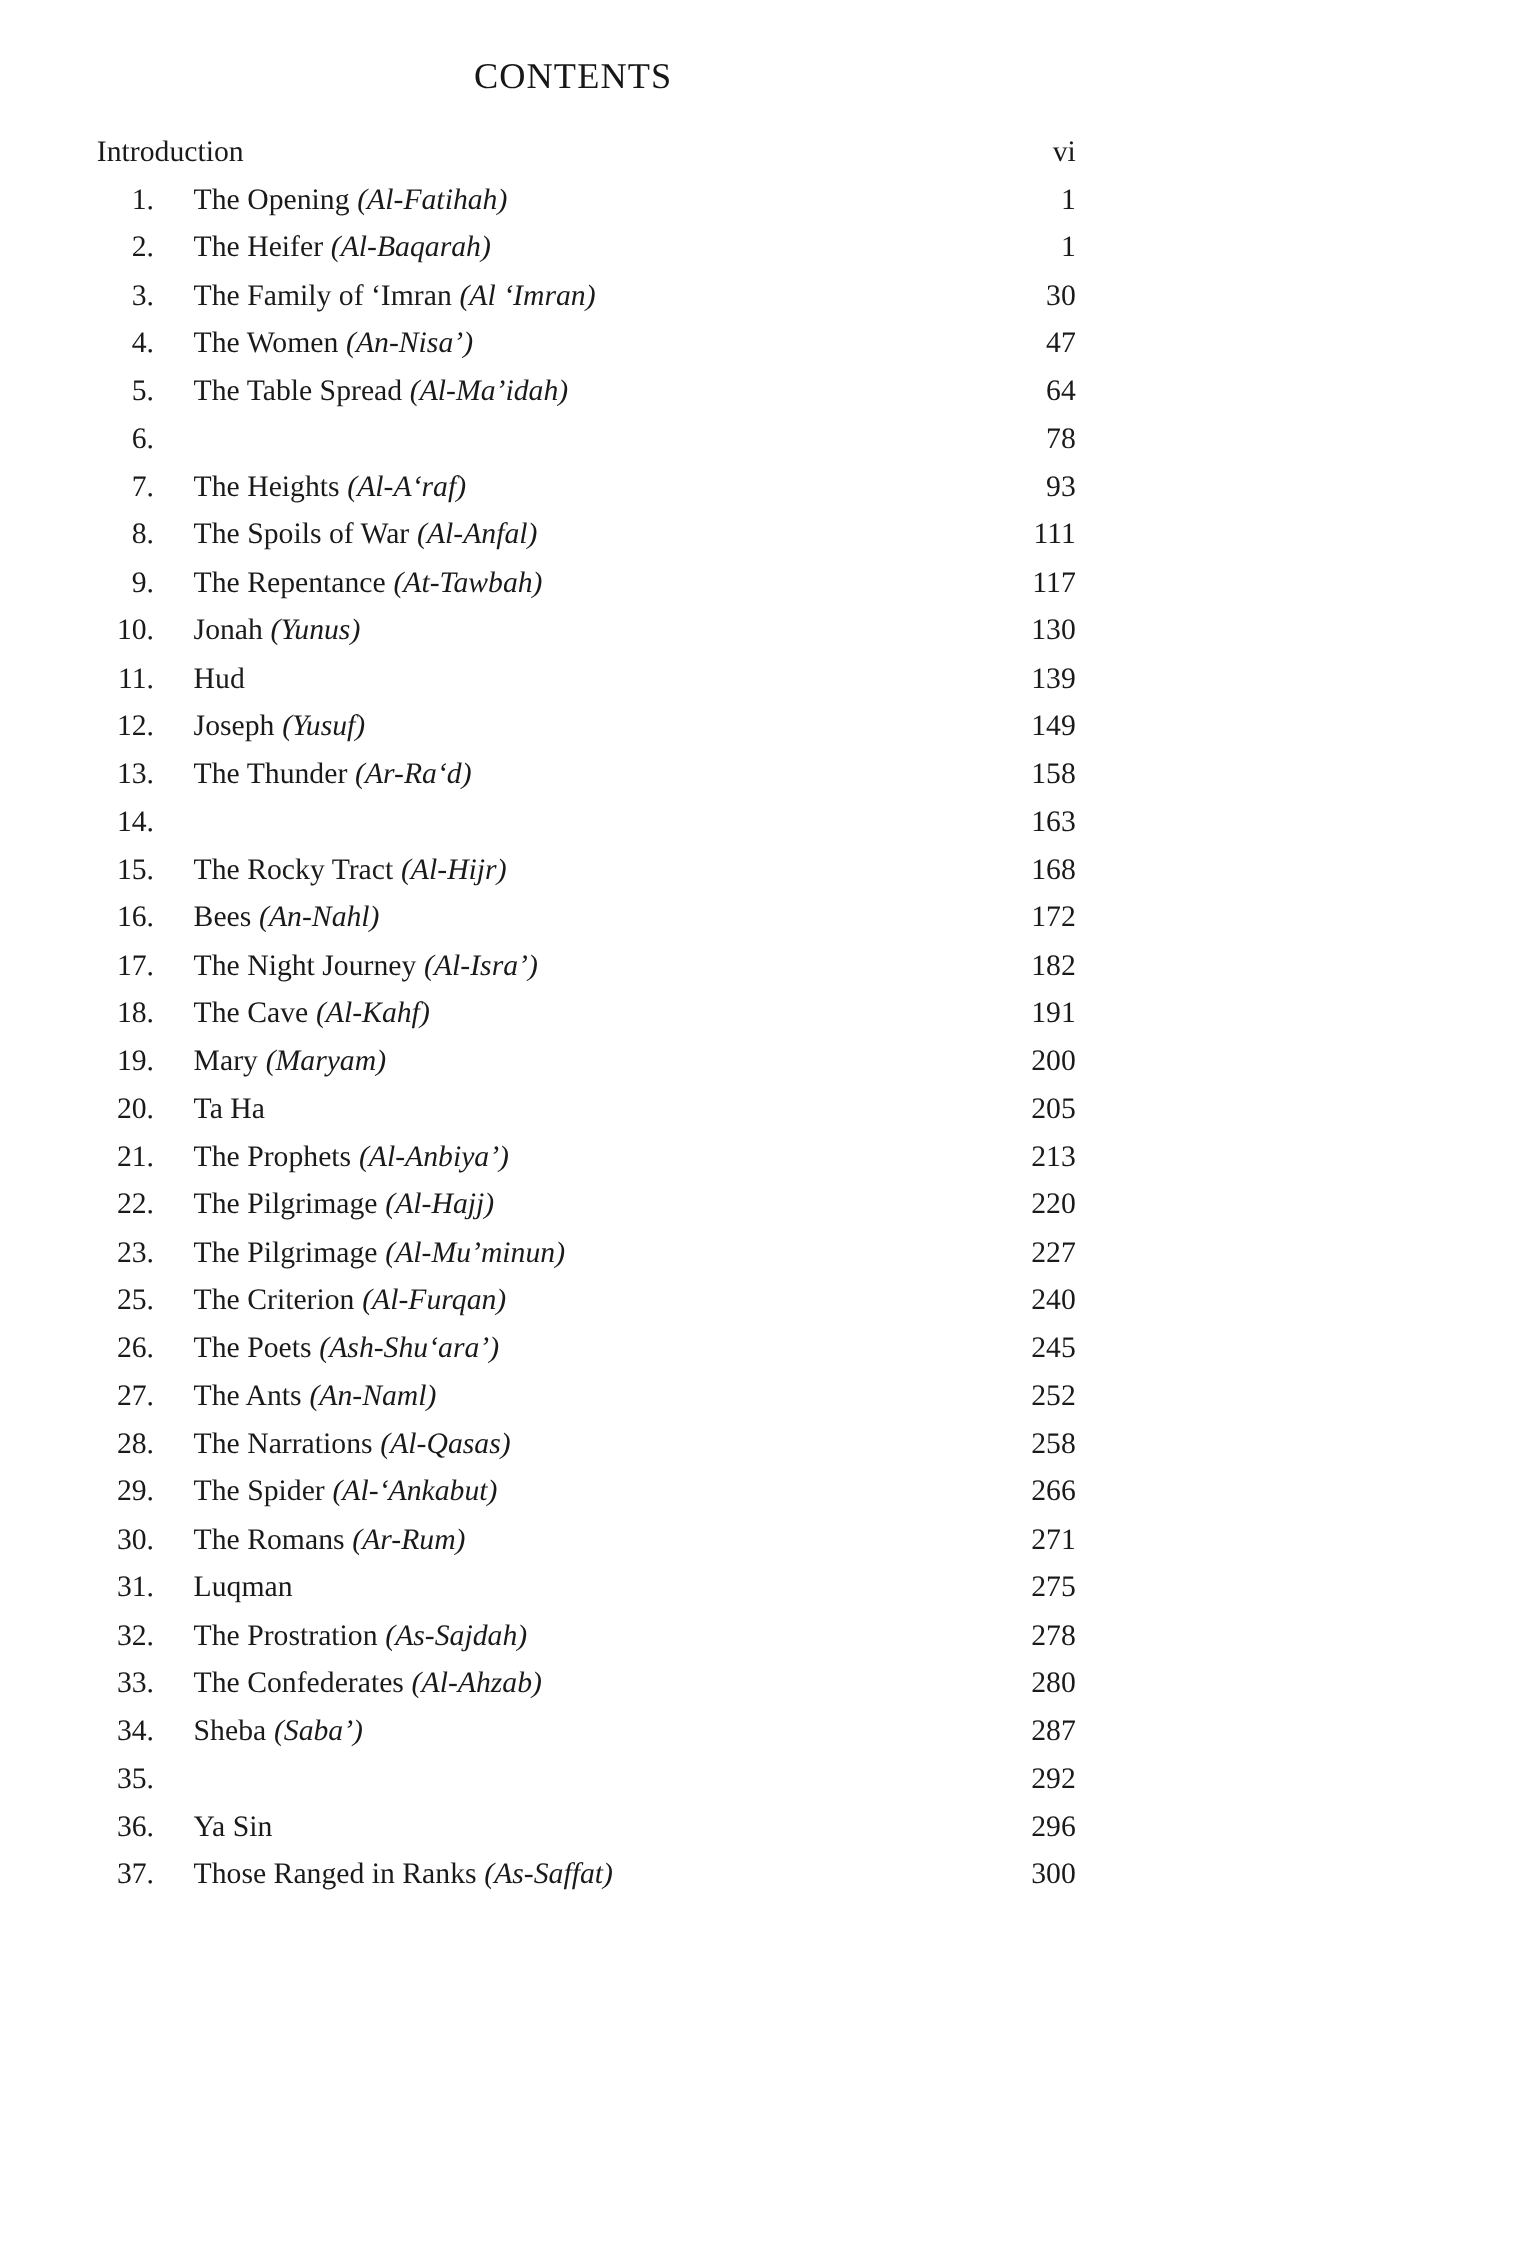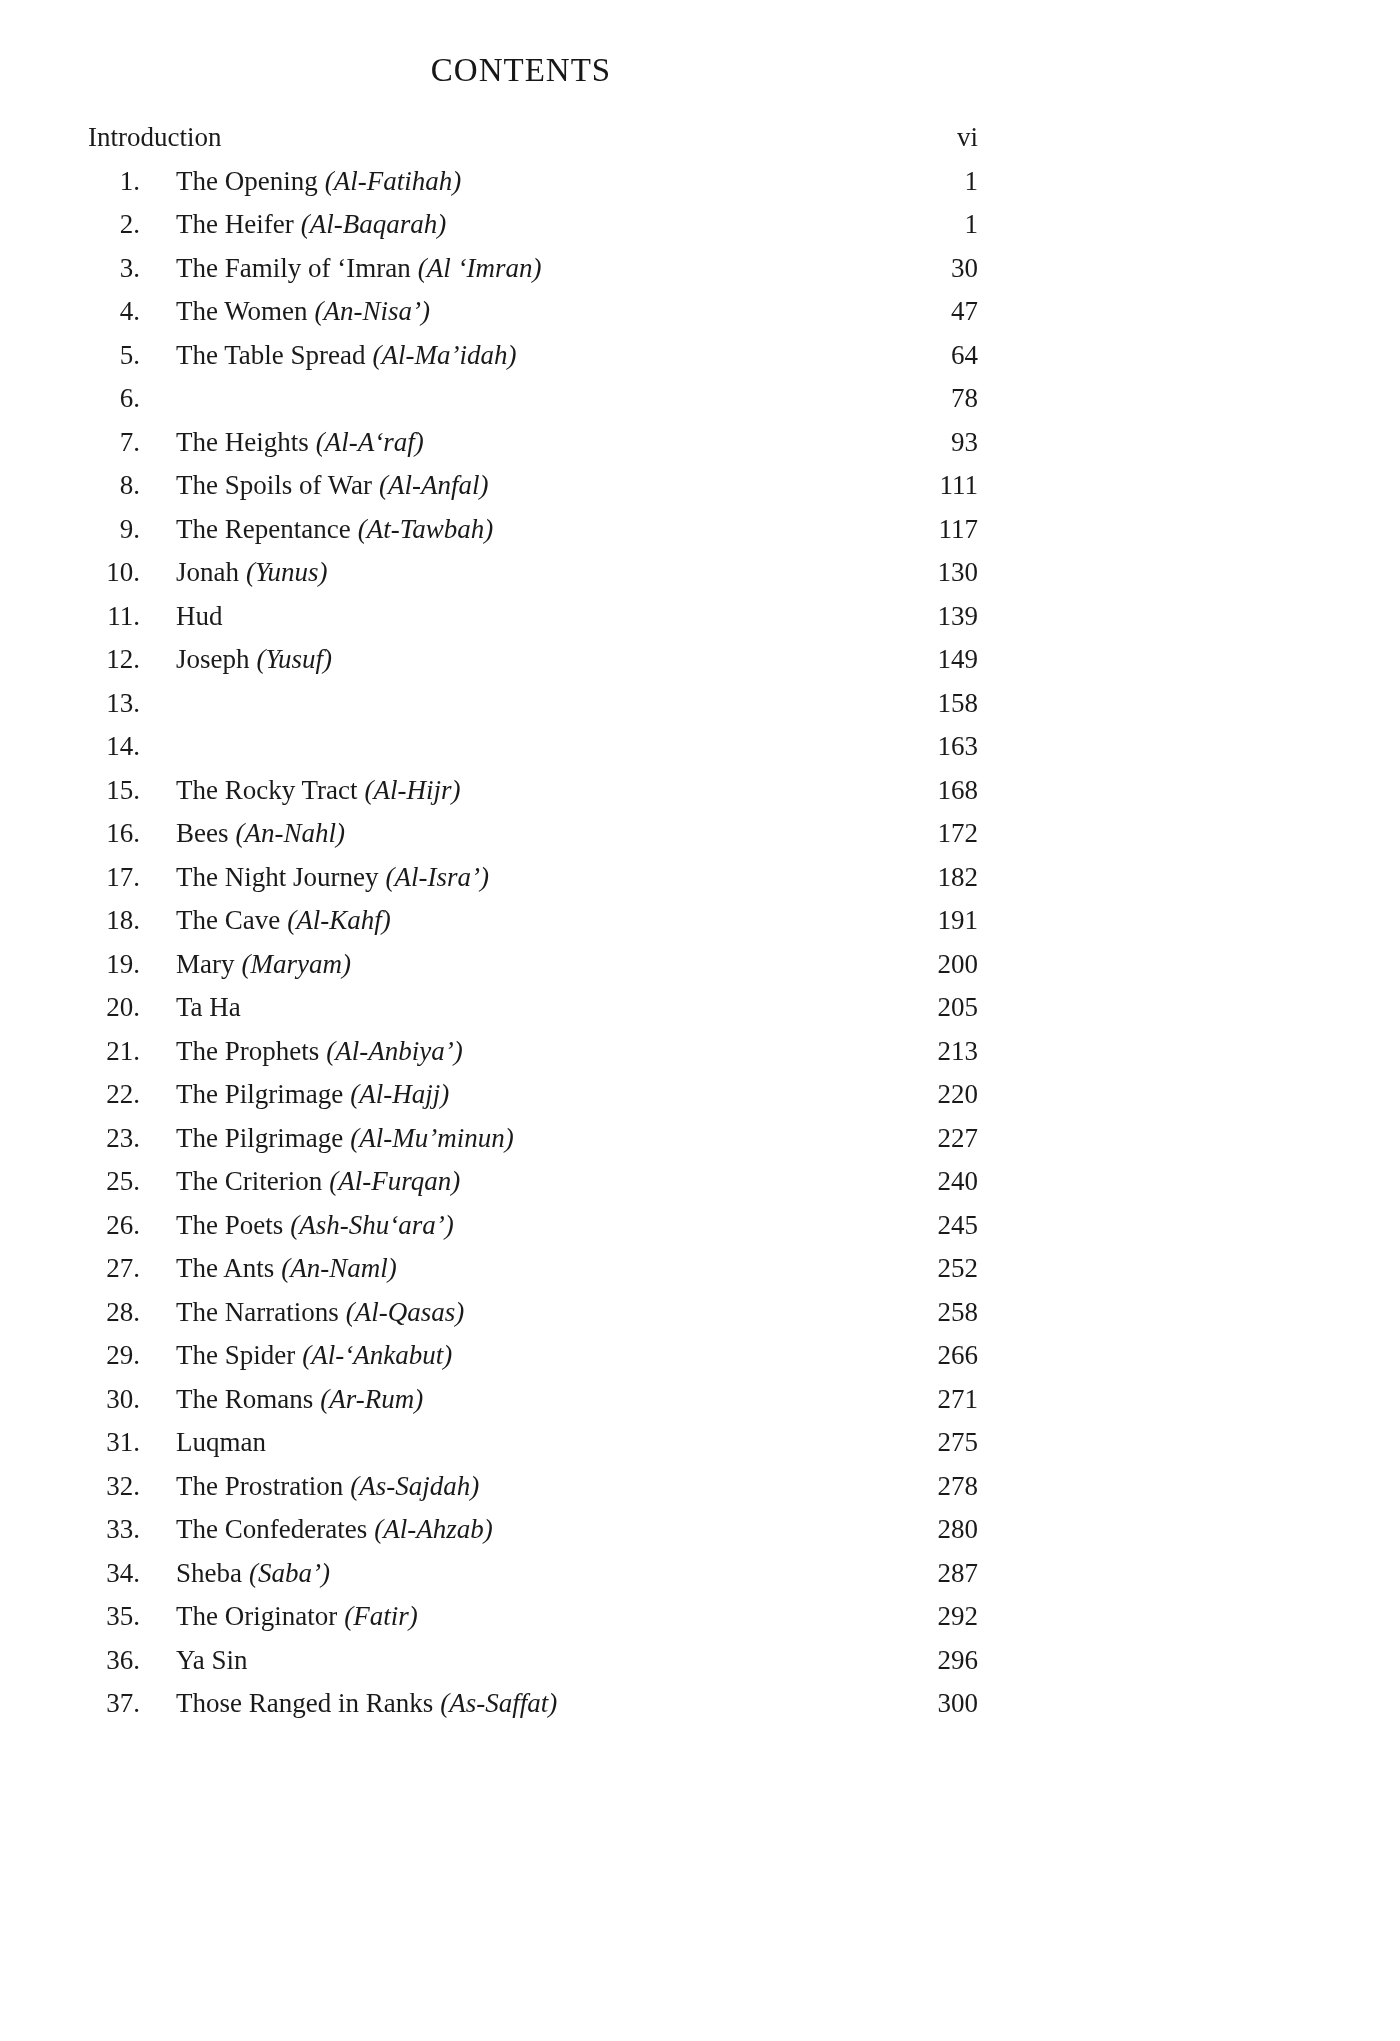--- a/index.html
+++ b/index.html
@@ -149,20 +149,23 @@
   </div>
       <div class="row">
     <span class="num">12.</span>
     <span class="title-cell">
       <span>Joseph</span><span class="arabic">(Yusuf)</span>
     </span>
     <span class="pageno">149</span>
   </div>
       <div class="row">
     <span class="num">13.</span>
+    <span class="title-cell">
+      <span>The Thunder</span><span class="arabic">(Ar-Ra‘d)</span>
+    </span>
     <span class="pageno">158</span>
   </div>
       <div class="row">
     <span class="num">14.</span>
     <span class="pageno">163</span>
   </div>
       <div class="row">
     <span class="num">15.</span>
     <span class="title-cell">
       <span>The Rocky Tract</span><span class="arabic">(Al-Hijr)</span>
@@ -290,23 +293,20 @@
   </div>
       <div class="row">
     <span class="num">34.</span>
     <span class="title-cell">
       <span>Sheba</span><span class="arabic">(Saba’)</span>
     </span>
     <span class="pageno">287</span>
   </div>
       <div class="row">
     <span class="num">35.</span>
-    <span class="title-cell">
-      <span>The Originator</span><span class="arabic">(Fatir)</span>
-    </span>
     <span class="pageno">292</span>
   </div>
       <div class="row">
     <span class="num">36.</span>
     <span class="title-cell">
       <span>Ya Sin</span>
     </span>
     <span class="pageno">296</span>
   </div>
       <div class="row">

